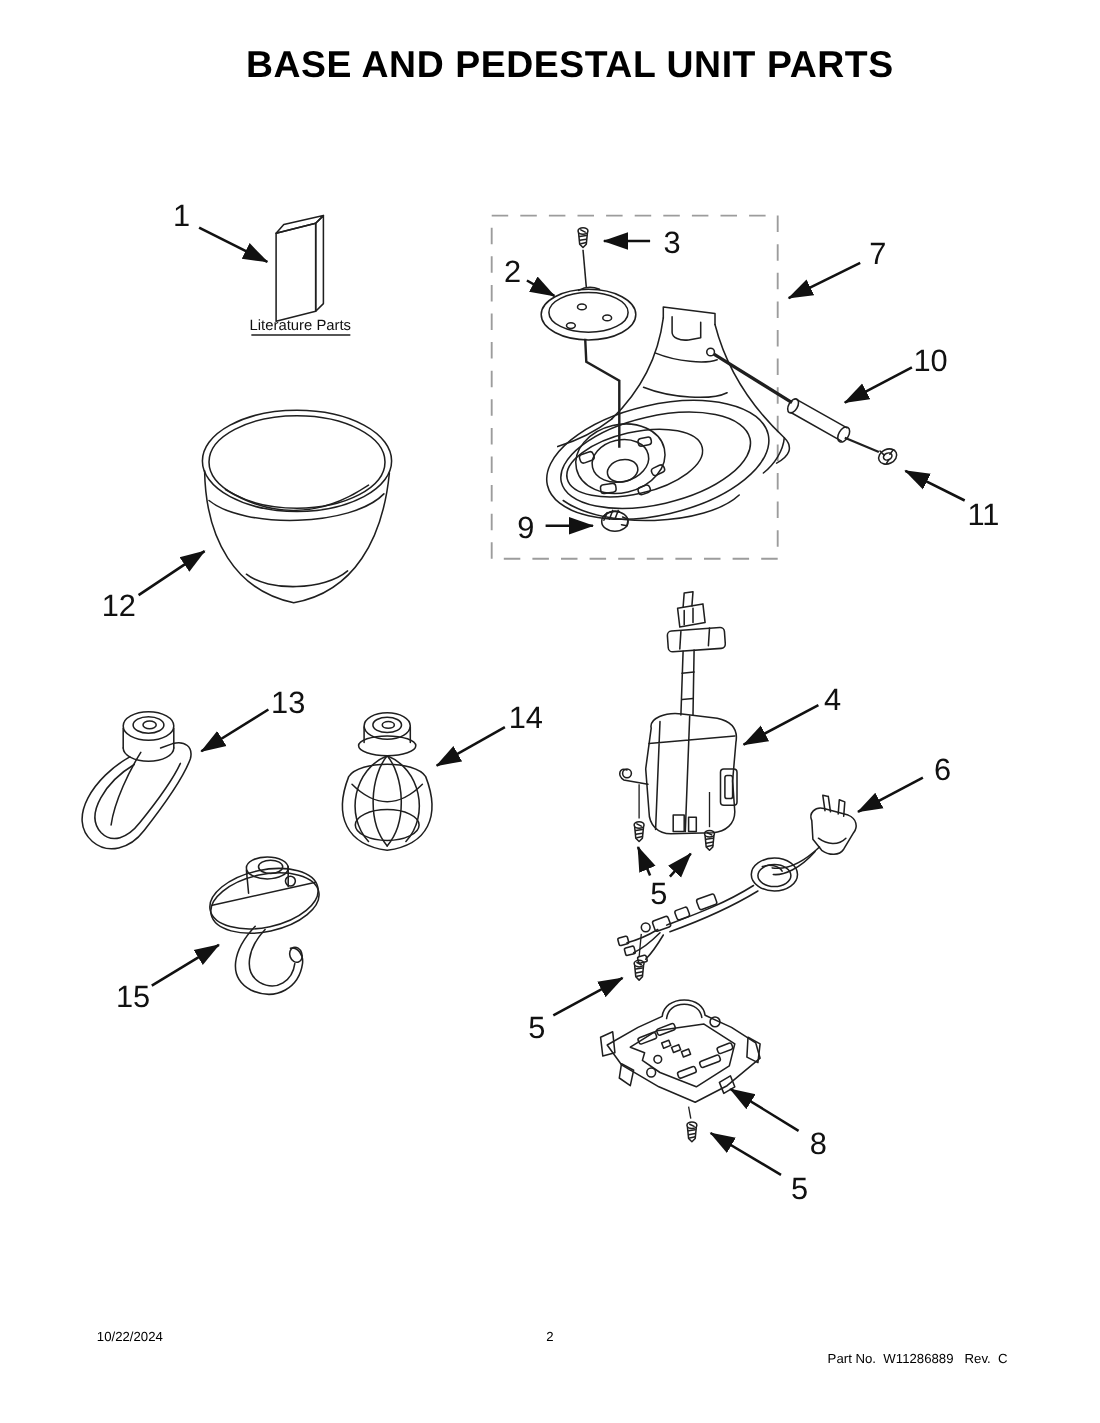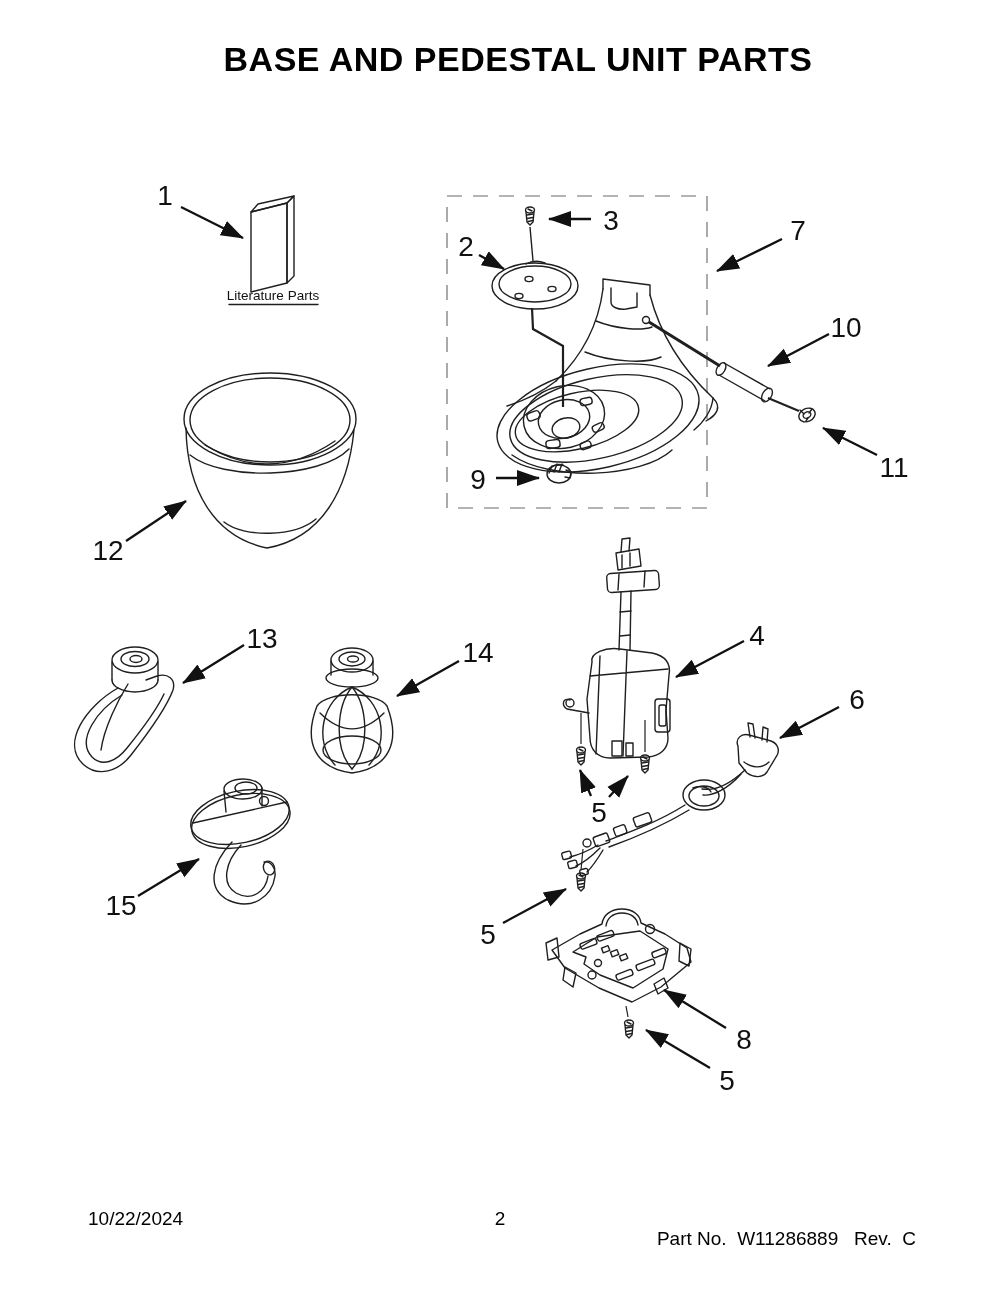--- a/index.html
+++ b/index.html
@@ -1,20 +1,20 @@
 <!DOCTYPE html>
 <html><head>
 <meta charset="utf-8">
 <style>
   html,body{margin:0;padding:0;}
   body{width:1000px;height:1294px;background:#ffffff;position:relative;
        font-family:"Liberation Sans",sans-serif;color:#000;overflow:hidden;}
   .title{position:absolute;top:40px;left:18px;width:100%;text-align:center;
          font-size:34px;font-weight:bold;letter-spacing:.5px;}
-  .footer{position:absolute;top:1208px;font-size:19px;}
+  .footer{position:absolute;top:1208px;font-size:12px;}
   .footer.left{left:88px;}
   .footer.center{left:0;width:100%;text-align:center;}
   .footer.right{right:84px;margin-top:20px;}
   svg{position:absolute;top:0;left:0;}
   .ln{fill:none;stroke:#1f1f1f;stroke-width:1.4;stroke-linecap:round;stroke-linejoin:round;}
   .leader{stroke:#1f1f1f;fill:none;}
   .arrow{stroke:#111;stroke-width:2.3;fill:none;marker-end:url(#ah);}
   .callout{font-size:28px;fill:#111;text-anchor:middle;font-family:"Liberation Sans",sans-serif;}
   .small{font-size:13.5px;fill:#111;text-anchor:middle;font-family:"Liberation Sans",sans-serif;}
   .dashedbox{fill:none;stroke:#9c9c9c;stroke-width:1.7;stroke-dasharray:15 11;}

